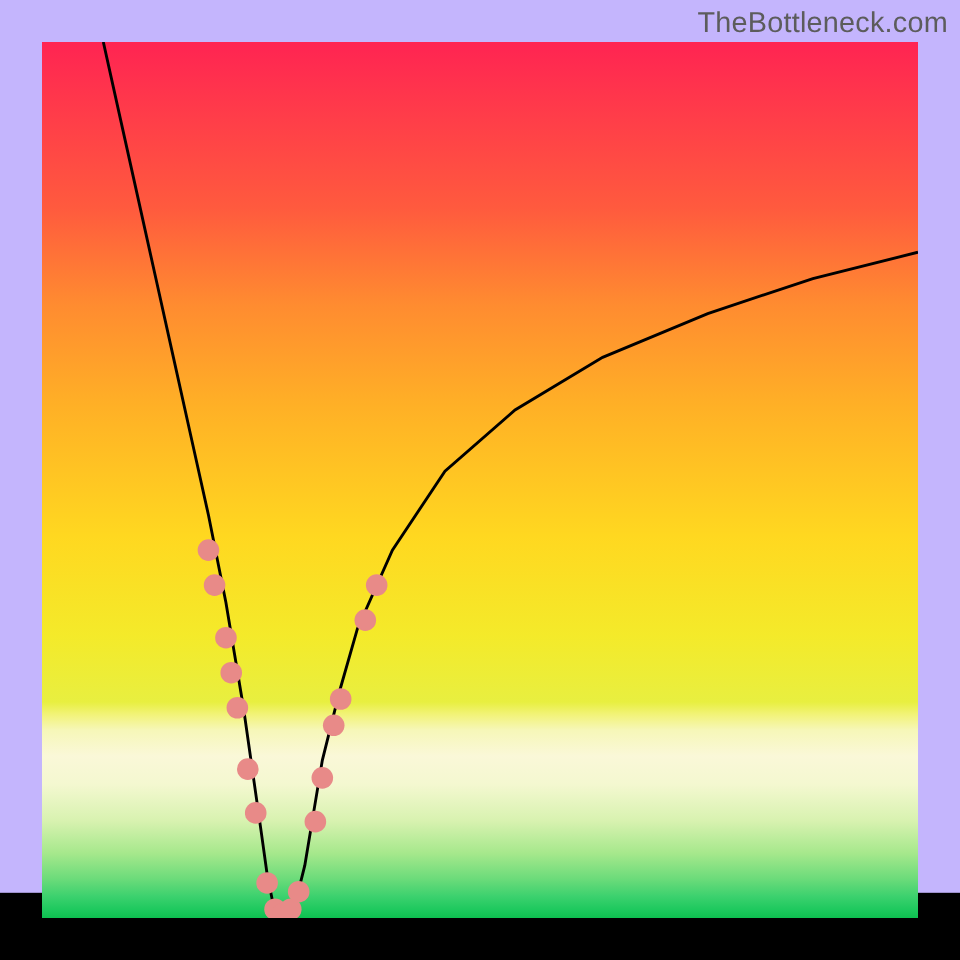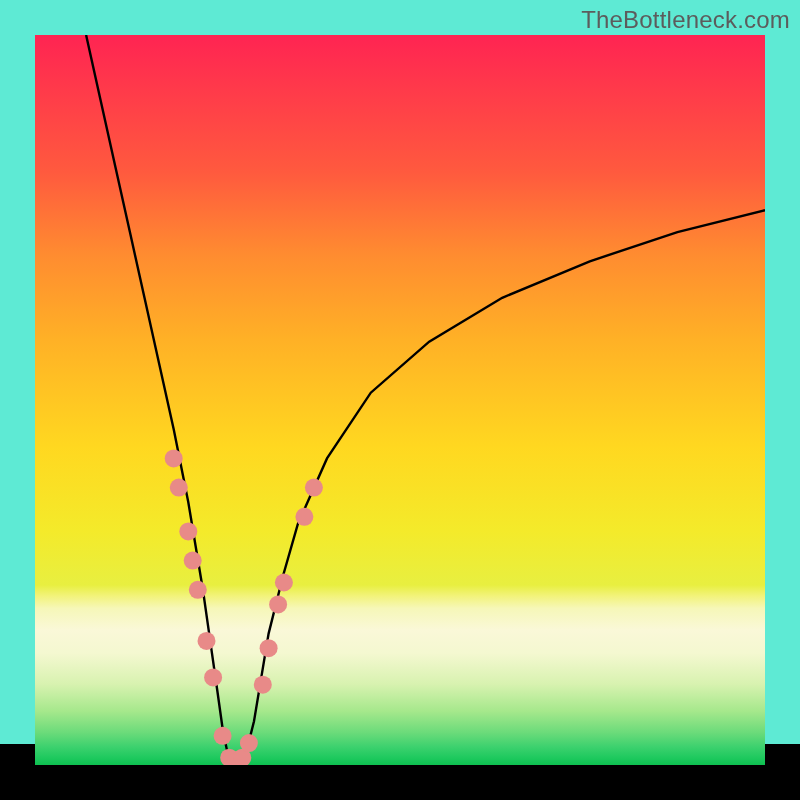--- a/index.html
+++ b/index.html
@@ -10,21 +10,21 @@
     background: #000;
     overflow: hidden;
     font-family: Arial, Helvetica, sans-serif;
   }
   .frame {
     position: absolute;
     top: 0;
     left: 0;
     width: 800px;
     height: 744px;
-    background: #5eead4;
+    background: #c4b5fd;
   }
   .plot {
     position: absolute;
     top: 35px;
     left: 35px;
     width: 730px;
     height: 730px;
     overflow: hidden;
   }
   .gradient-top {

